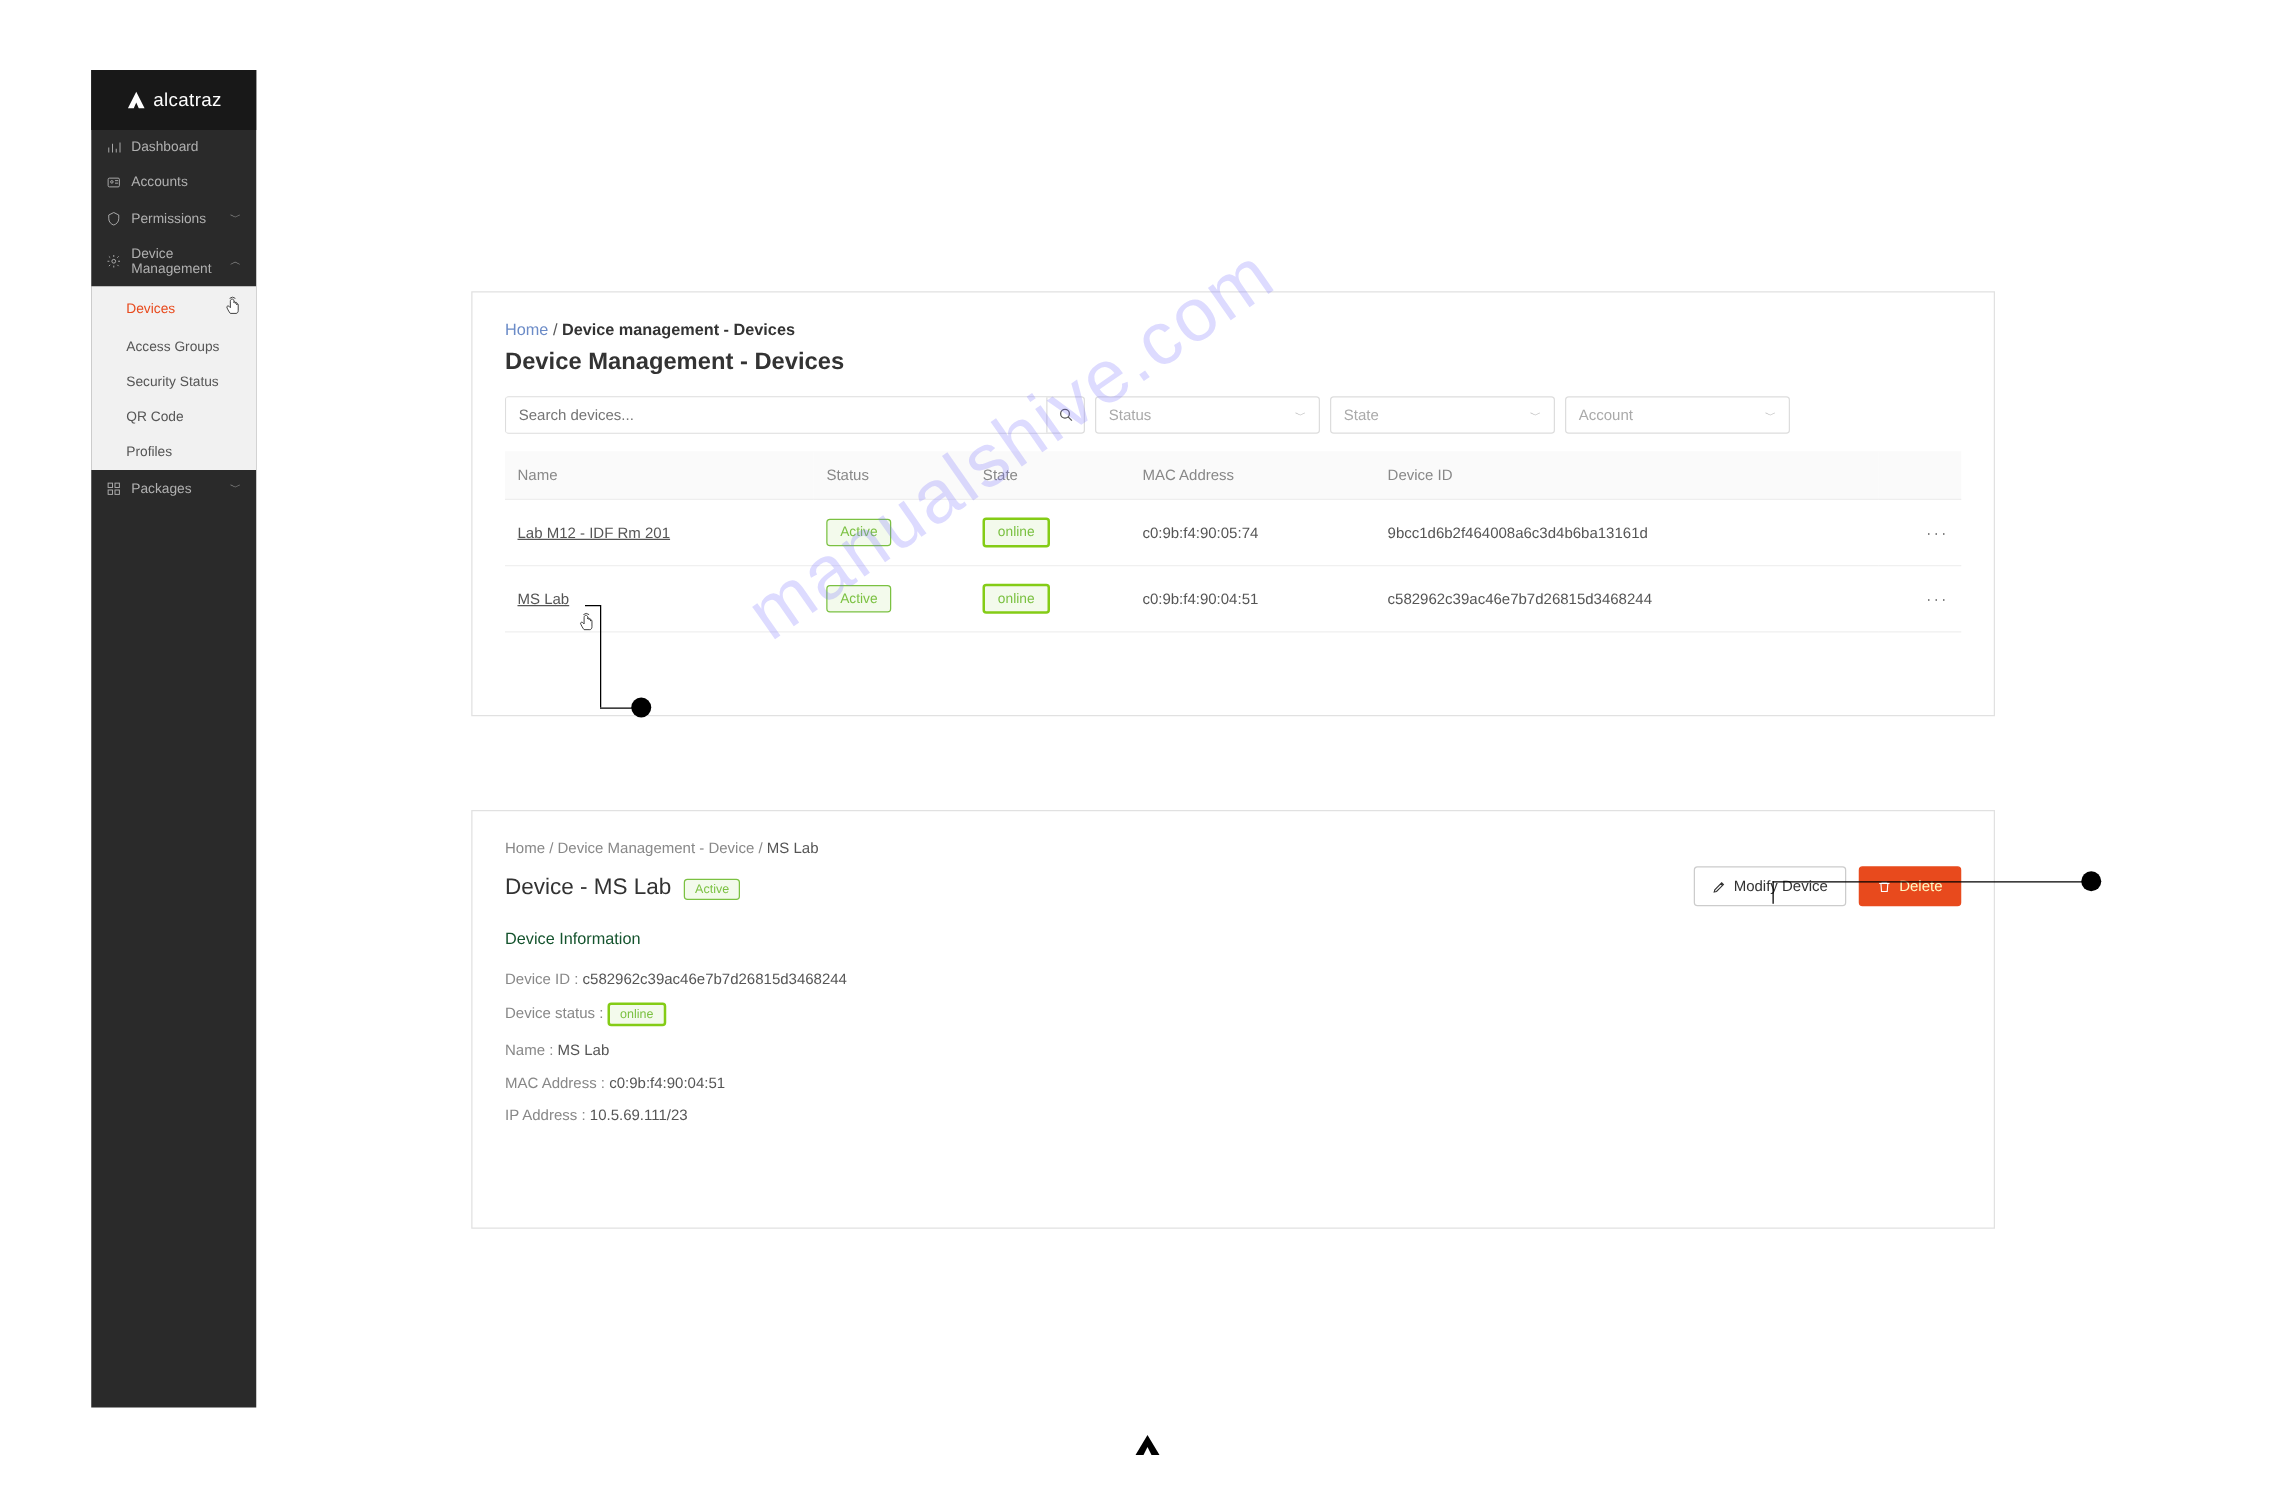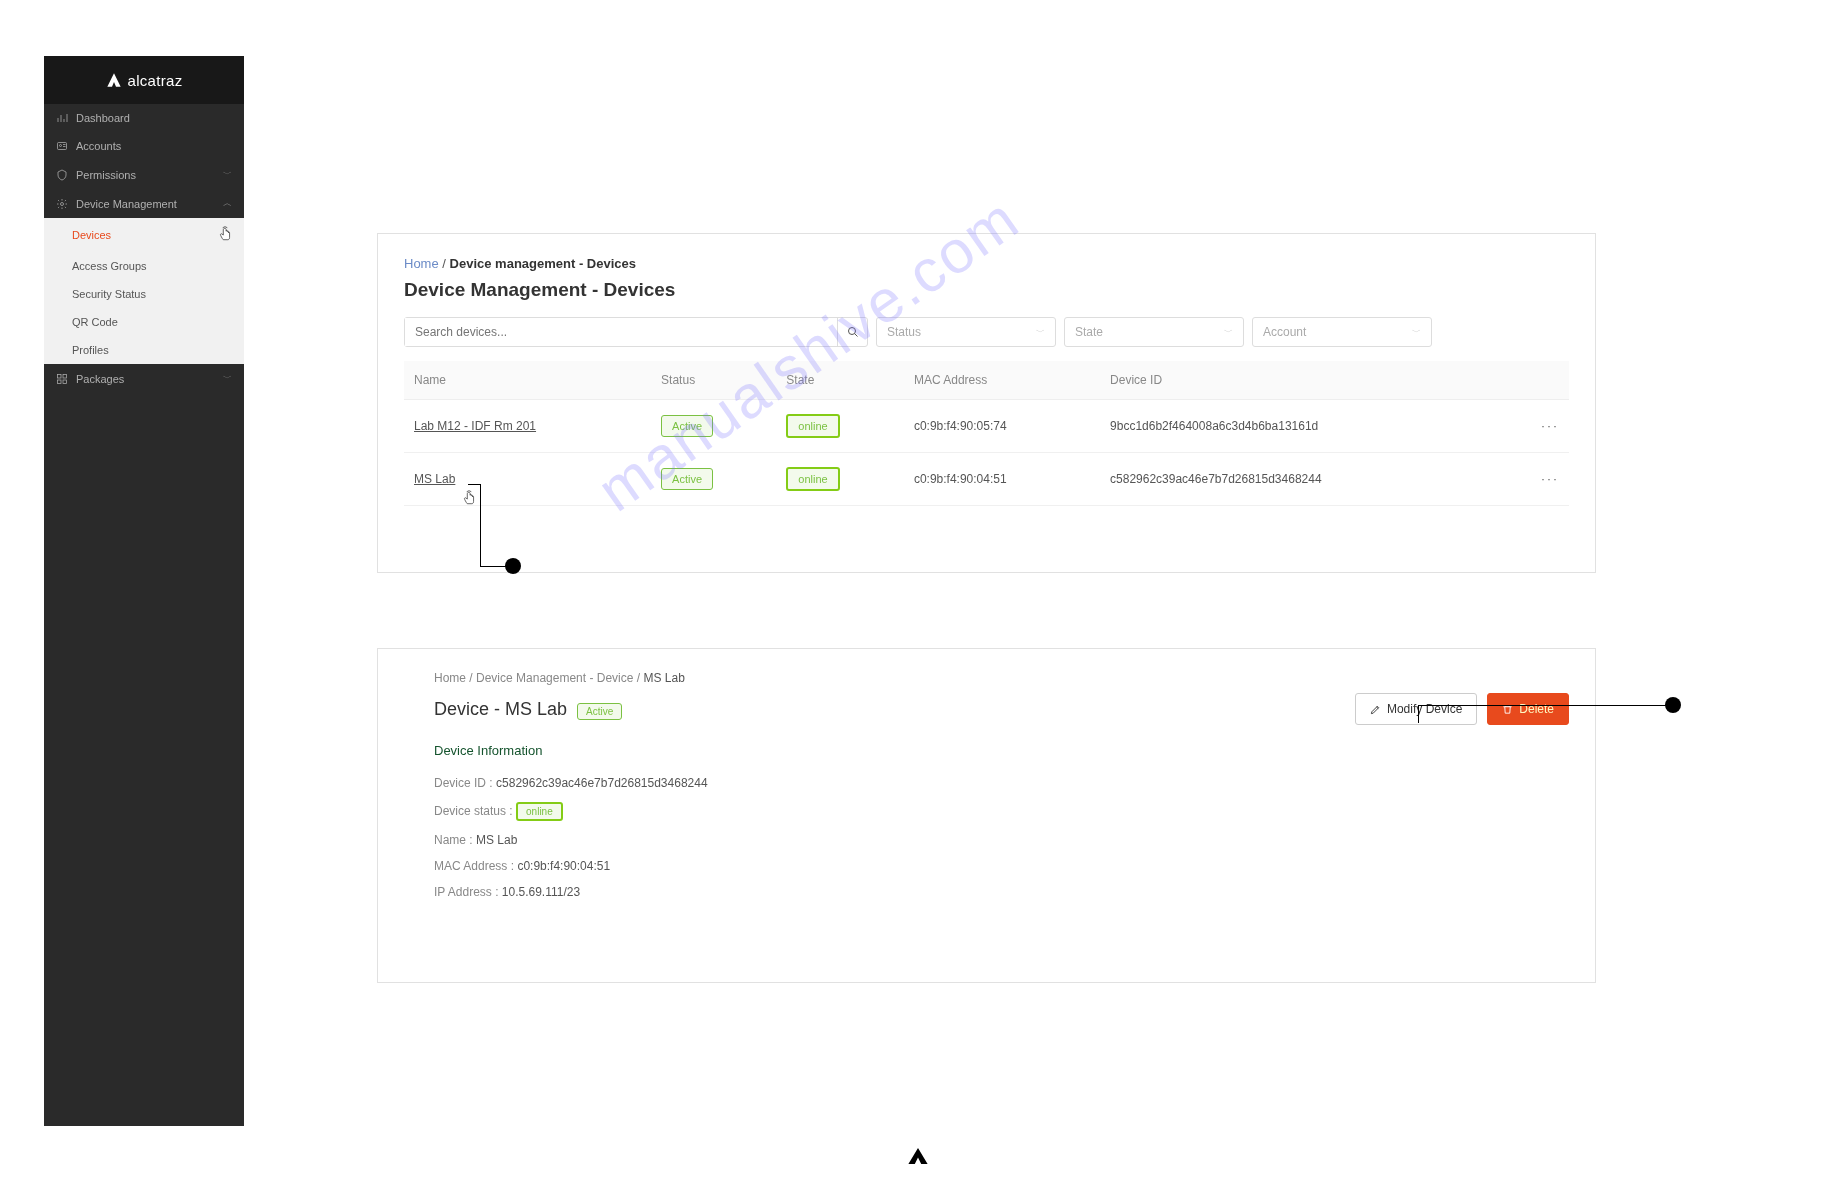--- a/index.html
+++ b/index.html
@@ -1,36 +1,36 @@
 <!DOCTYPE html>
 <html><head>
 <meta charset="utf-8">
 <style>
   * { box-sizing: border-box; margin: 0; padding: 0; font-family: -apple-system, BlinkMacSystemFont, "Segoe UI", Arial, sans-serif; }
   body { background: #ffffff; width: 1836px; height: 1188px; position: relative; }
 
   
-  .sidebar { position: absolute; left: 44px; top: 56px; width: 200px; height: 1070px; background: #2a2a2a; color: #b0b0b0; font-size: 11px; }
+  .sidebar { position: absolute; left: 73px; top: 56px; width: 132px; height: 1070px; background: #2a2a2a; color: #b0b0b0; font-size: 11px; }
   .brand { height: 48px; background: #181818; display: flex; align-items: center; justify-content: center; gap: 6px; color: #fff; font-size: 15px; font-weight: 500; letter-spacing: 0.3px; }
   .brand svg { width: 16px; height: 16px; fill: #fff; }
   .nav { }
   .nav-item { display: flex; align-items: center; gap: 8px; padding: 8px 12px; cursor: pointer; position: relative; }
   .nav-item .label { flex: 1; }
   .nav-item .chev { font-size: 9px; color: #888; }
   .nav-item svg { width: 12px; height: 12px; fill: none; stroke: #b0b0b0; stroke-width: 1.5; }
   .sub-nav { background: #f1f1f1; color: #555; }
   .sub-item { padding: 8px 12px 8px 28px; cursor: pointer; font-size: 11px; display:flex; align-items:center; gap:6px;}
   .sub-item.active { color: #e84a1d; font-weight: 500; display: flex; justify-content: space-between; align-items: center; }
   .sub-item.active .tap-cursor { color: #333; }
 
   
   .panel { position: absolute; background: #fff; border: 1px solid #e1e1e1; }
   .panel-inner { padding: 22px 26px; }
   .panel1 { left: 377px; top: 233px; width: 1219px; height: 340px; }
-  .panel2 { left: 377px; top: 648px; width: 1219px; height: 335px; padding-left: 30px; }
+  .panel2 { left: 377px; top: 648px; width: 1219px; height: 335px; }
 
   
   .crumb { font-size: 13px; color: #555; margin-bottom: 8px; }
   .crumb a { color: #6b8bc7; text-decoration: none; }
   .crumb .sep { color: #555; }
   .crumb .cur { color: #333; font-weight: 600; }
   .page-title { font-size: 19px; font-weight: 600; color: #333; margin-bottom: 16px; }
 
   
   .filter-row { display: flex; gap: 8px; margin-bottom: 14px; }

